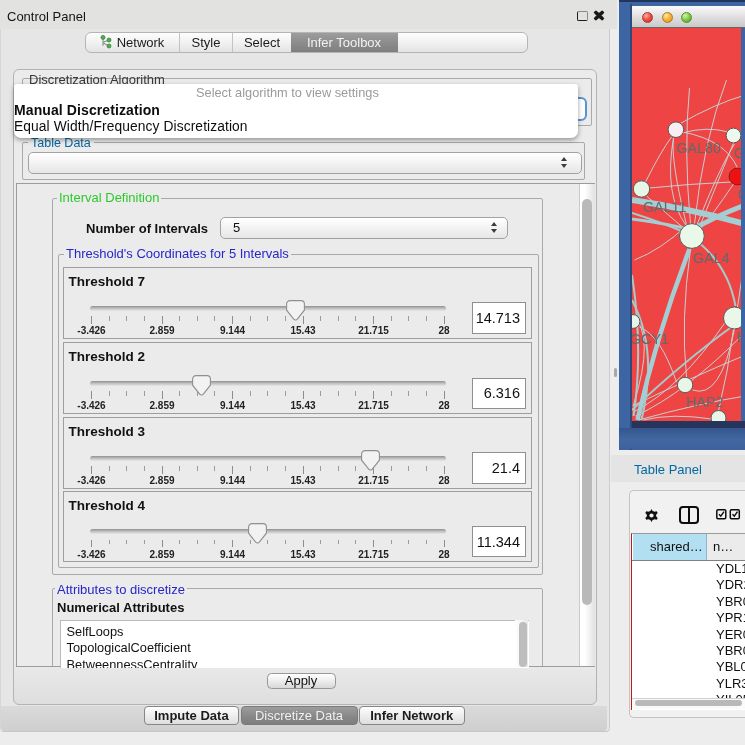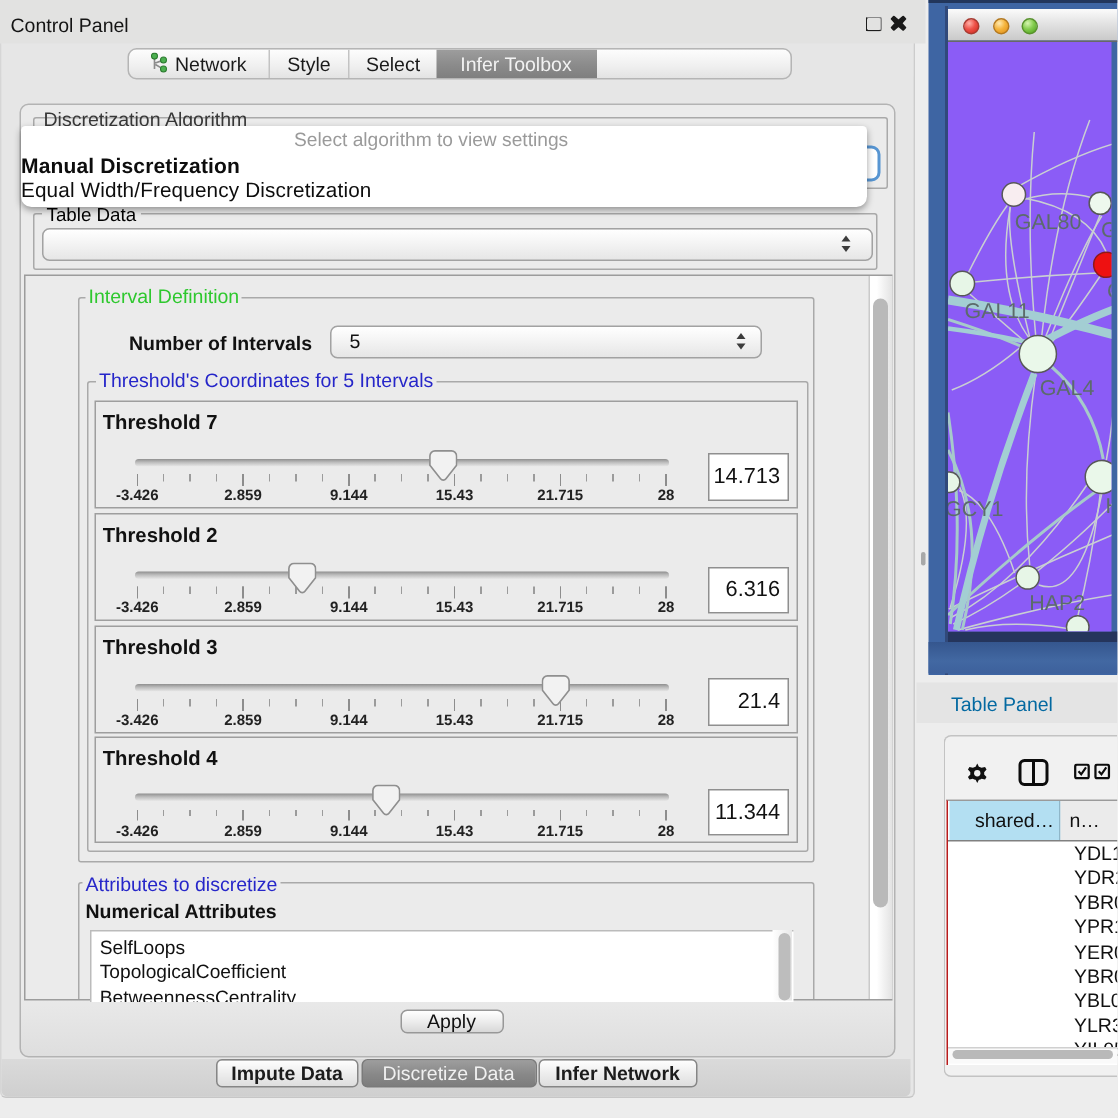--- a/index.html
+++ b/index.html
@@ -66,21 +66,21 @@
 
 <div class="a" style="left:13px;top:69px;width:584px;height:636px;border:1px solid #b3b3b3;border-radius:6px;
  background:linear-gradient(#ebebeb 93%,#dedede);box-sizing:border-box;"></div>
 
 <div class="a" style="left:22px;top:78px;width:570px;height:48px;border:1px solid #a9a9a9;border-radius:2px;box-sizing:border-box;"></div>
 <div class="a" style="left:29px;top:72px;font-size:13px;color:#383838;">Discretization Algorithm</div>
 <div class="a" style="left:560px;top:97px;width:27px;height:23.5px;border:2.4px solid #5795d2;border-radius:6px;
  background:#fff;box-sizing:border-box;"></div>
 
 <div class="tg" style="left:22px;top:142px;width:563px;height:38px;border-radius:2px;"></div>
-<div class="a" style="left:28px;top:135.5px;font-size:12.5px;color:#000000;background:#ebebeb;padding:0 3px;">Table Data</div>
+<div class="a" style="left:28px;top:135.5px;font-size:12.5px;color:#0369a1;background:#ebebeb;padding:0 3px;">Table Data</div>
 <div class="combo" style="left:28px;top:152px;width:554px;height:21.5px;">
   <div class="updn" style="right:13px;top:4px;">
       <div class="u"></div>
       <div class="d"></div>
     </div>
 </div>
 
 <div class="a" style="left:16px;top:183px;width:579px;height:484px;border:1px solid #9c9c9c;background:#ebebeb;box-sizing:border-box;overflow:hidden;">
 </div>
 
@@ -210,21 +210,21 @@
 
 <div class="a" style="left:631.5px;top:5.5px;width:113.5px;height:22.5px;
  background:linear-gradient(#fbfbfb,#e3e3e3 45%,#c9c9c9);border-bottom:1.5px solid #686868;box-sizing:border-box;"></div>
 <div class="a" style="left:642px;top:11.5px;width:11px;height:11px;border-radius:50%;
  background:radial-gradient(circle at 35% 28%,#ffb0a8,#ee534a 45%,#d8352c 80%);border:0.8px solid #a83a31;box-sizing:border-box;"></div>
 <div class="a" style="left:661.5px;top:11.5px;width:11px;height:11px;border-radius:50%;
  background:radial-gradient(circle at 35% 28%,#ffe9b0,#f5b53e 45%,#e69a25 80%);border:0.8px solid #b4791f;box-sizing:border-box;"></div>
 <div class="a" style="left:681px;top:11.5px;width:11px;height:11px;border-radius:50%;
  background:radial-gradient(circle at 35% 28%,#d6f5b0,#85cd4f 45%,#5fae2d 80%);border:0.8px solid #58922c;box-sizing:border-box;"></div>
 
-<div class="a" style="left:631.5px;top:28px;width:109px;height:392.6px;background:#8b5cf6;overflow:hidden;">
+<div class="a" style="left:631.5px;top:28px;width:109px;height:392.6px;background:#ef4444;overflow:hidden;">
 <svg width="113.5" height="392.6" viewBox="631.5 28 113.5 392.6">
  <g fill="none" stroke="#c9cfd2" stroke-width="1">
   <path d="M745,95 Q716,103 677,125"></path>
   <path d="M682,133 Q706,126 728,132"></path>
   <path d="M673,138 Q663,195 686,226"></path>
   <path d="M733,143 Q712,195 699,227"></path>
   <path d="M737,168 Q725,140 682,132"></path>
   <path d="M731,182 Q688,184 649,188"></path>
   <path d="M733,184 Q712,215 700,229"></path>
   <path d="M646,196 Q668,215 683,228"></path>

